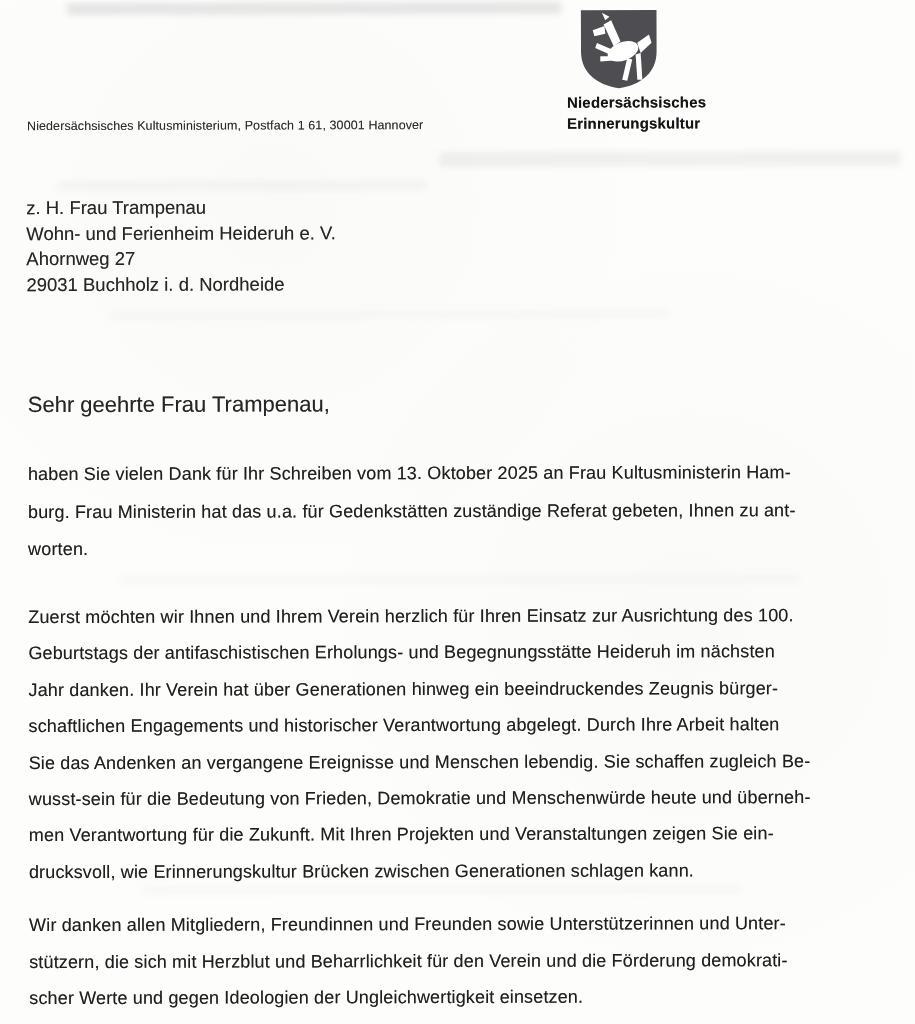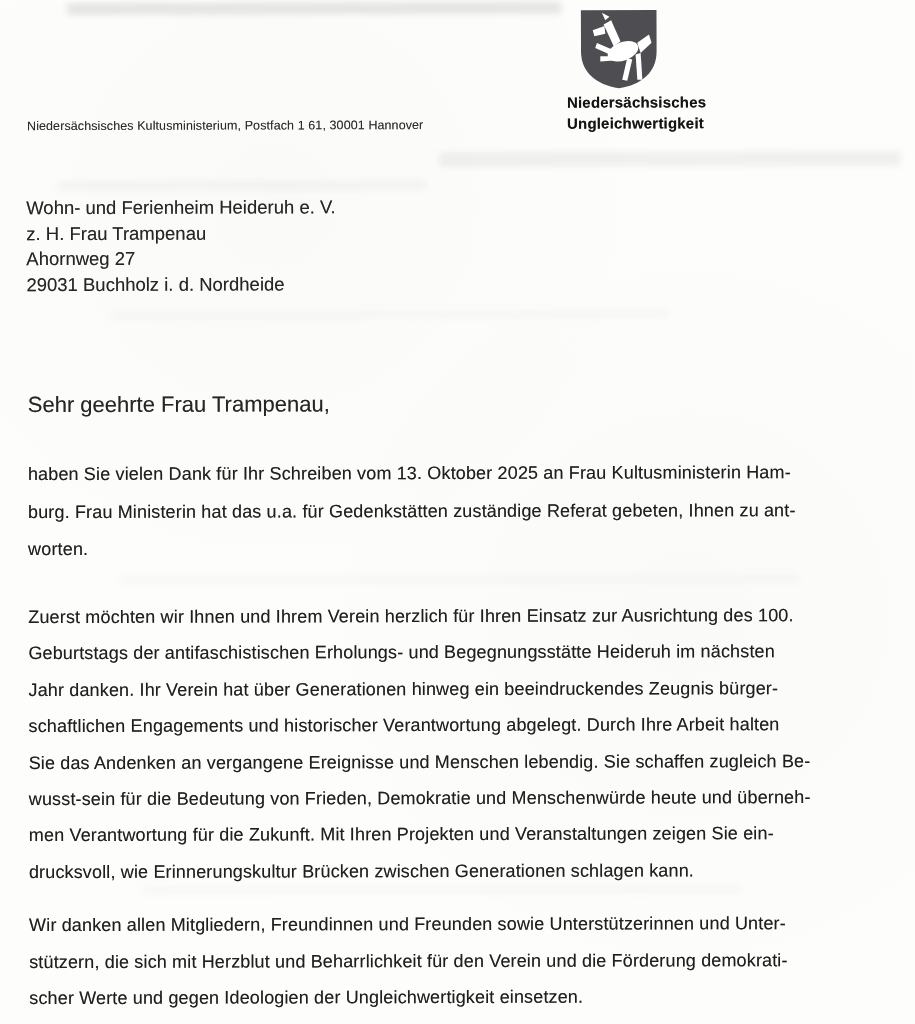--- a/index.html
+++ b/index.html
@@ -120,28 +120,28 @@
       <path d="M42 50 L24 42 L22 48 L40 56 Z"></path>
       <path d="M44 58 L28 58 L28 64 L44 63 Z"></path>
       <path d="M60 60 L54 86 L60 87 L66 62 Z"></path>
       <path d="M70 56 L72 86 L78 86 L76 54 Z"></path>
       <path d="M72 42 L86 32 L89 42 L76 54 Z"></path>
     </g>
   </svg>
 
   <div class="ministry-name">
     <div>Niedersächsisches</div>
-    <div>Ungleichwertigkeit</div>
+    <div>Erinnerungskultur</div>
   </div>
 
   <div class="sender-line">Niedersächsisches Kultusministerium, Postfach 1 61, 30001 Hannover</div>
 
   <div class="recipient">
+    <div>z. H. Frau Trampenau</div>
     <div>Wohn- und Ferienheim Heideruh e. V.</div>
-    <div>z. H. Frau Trampenau</div>
     <div>Ahornweg 27</div>
     <div>29031 Buchholz i. d. Nordheide</div>
   </div>
 
   <div class="salutation">Sehr geehrte Frau Trampenau,</div>
 
   <div class="paragraph p1">
     <div class="line">haben Sie vielen Dank für Ihr Schreiben vom 13. Oktober 2025 an Frau Kultusministerin Ham-</div>
     <div class="line">burg. Frau Ministerin hat das u.a. für Gedenkstätten zuständige Referat gebeten, Ihnen zu ant-</div>
     <div class="line">worten.</div>

